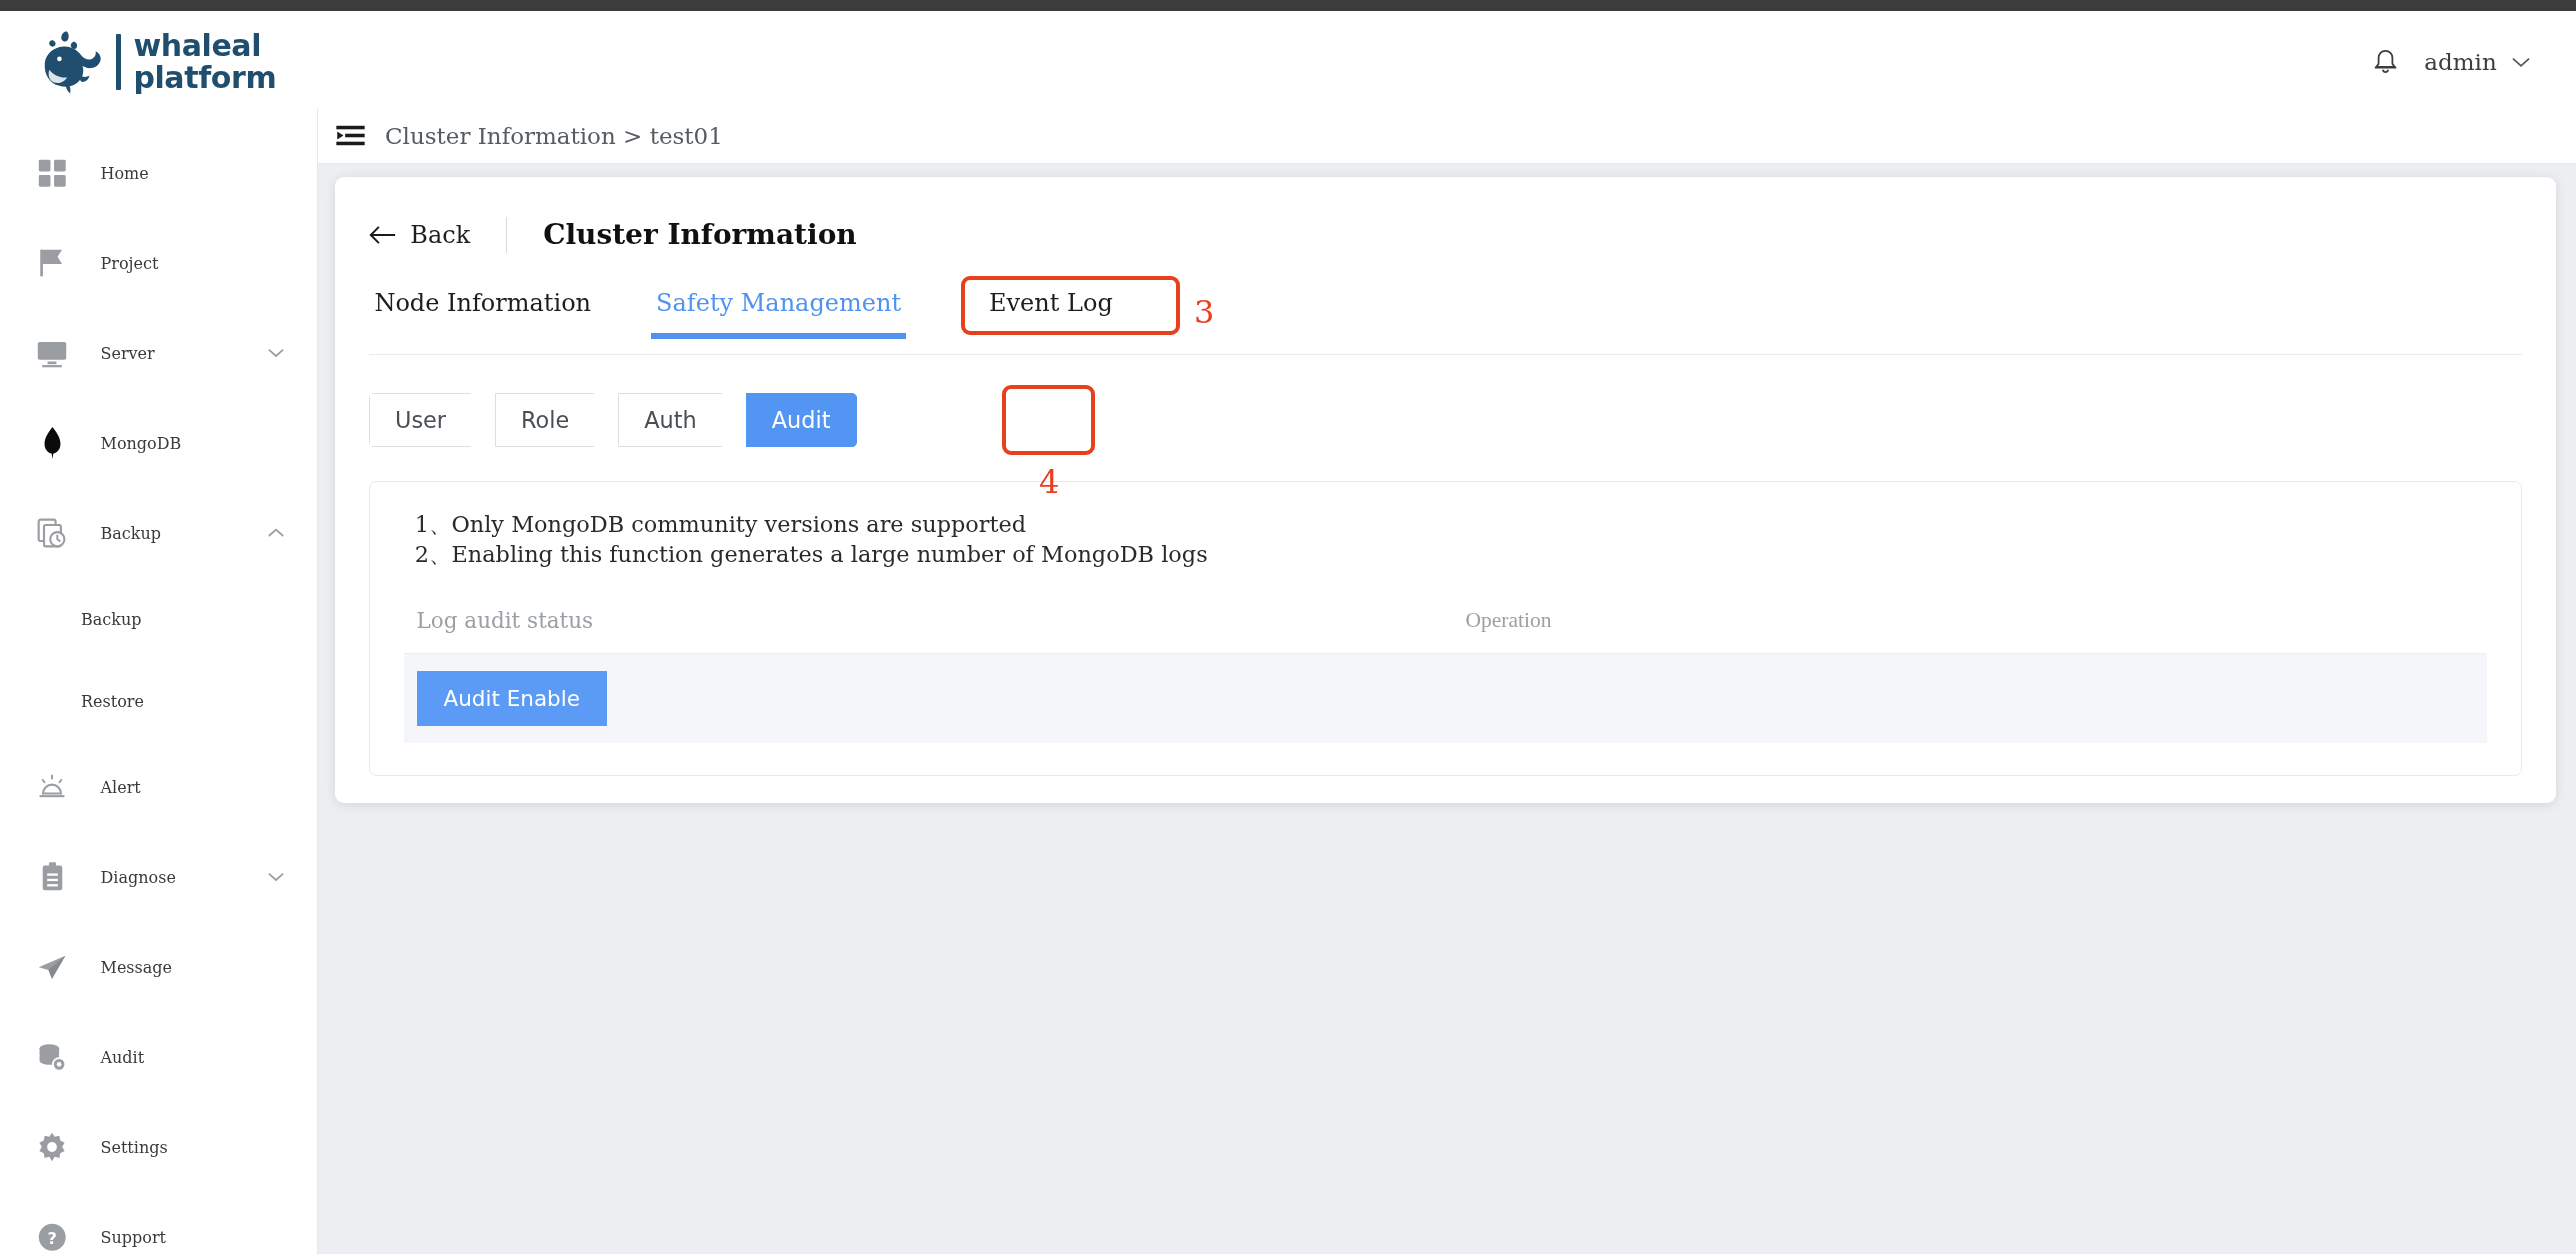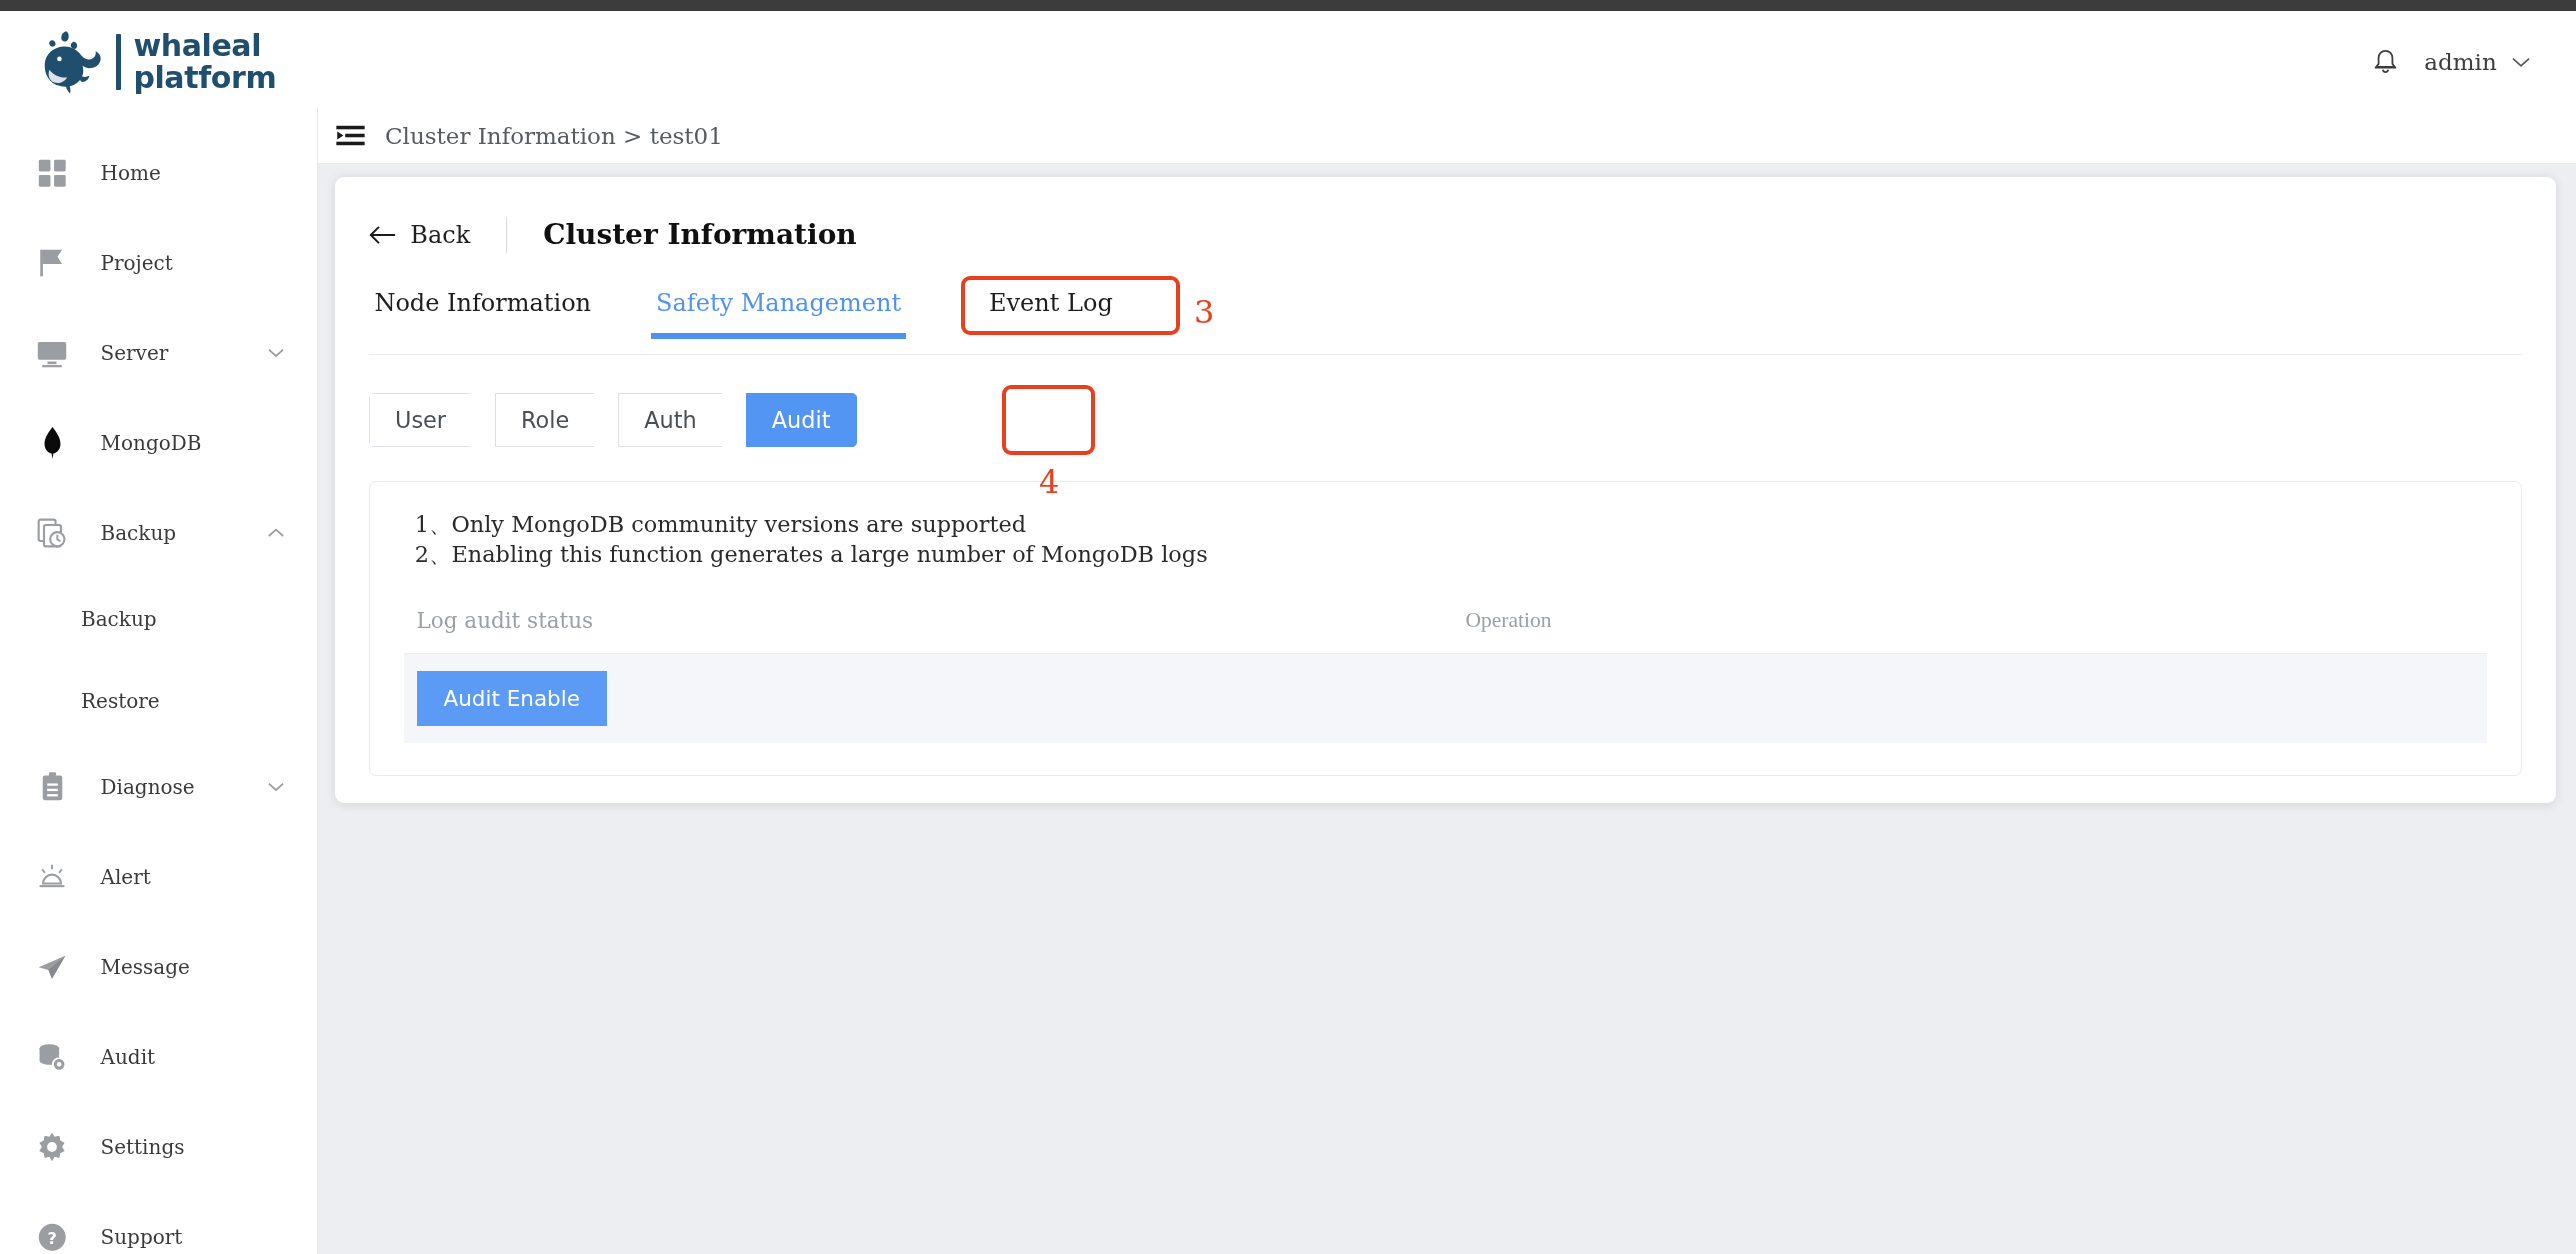--- a/index.html
+++ b/index.html
@@ -43,21 +43,21 @@
     position: absolute; top: 108px; left: 0; width: 318px; height: 1147px;
     background: #ffffff; border-right: 0.9px solid #e6e8ea;
     padding-top: 20px;
   }
   .nav-item {
     display: flex; align-items: center; height: 90px;
     padding-left: 34px; position: relative; cursor: pointer;
   }
   .nav-icon { width: 36px; height: 36px; flex: 0 0 36px; display: flex; align-items: center; justify-content: center; }
   .nav-label {
-    margin-left: 30.5px; font-size: 20px; color: #3a3a3a;
+    margin-left: 30.5px; font-size: 16px; color: #3a3a3a;
   }
   .nav-caret { position: absolute; right: 32px; width: 18px; height: 11.7px; }
   .nav-sub { padding-left: 81px; height: 82px; }
   .nav-sub .nav-label { margin-left: 0; }
 
   
   .main {
     position: absolute; top: 108px; left: 318px;
     width: 2258px; height: 1147px; background: #ffffff;
   }
@@ -266,45 +266,45 @@
   <div class="nav-item nav-sub">
     <span class="nav-label">Backup</span>
   </div>
 
   <div class="nav-item nav-sub">
     <span class="nav-label">Restore</span>
   </div>
 
   <div class="nav-item">
     <span class="nav-icon">
+      <svg width="32" height="30.5" viewBox="0 0 36 34">
+        <path d="M8 24a10 10 0 0 1 20 0z" fill="none" stroke="#9a9da1" stroke-width="2.4"></path>
+        <line x1="4" y1="27" x2="32" y2="27" stroke="#9a9da1" stroke-width="2.4"></line>
+        <line x1="18" y1="3" x2="18" y2="8" stroke="#9a9da1" stroke-width="2.2"></line>
+        <line x1="7" y1="8" x2="10" y2="12" stroke="#9a9da1" stroke-width="2.2"></line>
+        <line x1="29" y1="8" x2="26" y2="12" stroke="#9a9da1" stroke-width="2.2"></line>
+      </svg>
+    </span>
+    <span class="nav-label">Alert</span>
+  </div>
+
+  <div class="nav-item">
+    <span class="nav-icon">
       <svg width="27" height="32" viewBox="0 0 30 36">
         <rect x="4" y="5" width="22" height="28" rx="2.5" fill="#9a9da1"></rect>
         <rect x="11" y="1.5" width="8" height="6" rx="1.5" fill="#9a9da1"></rect>
         <rect x="9" y="14" width="12" height="2.6" fill="#ffffff"></rect>
         <rect x="9" y="20" width="12" height="2.6" fill="#ffffff"></rect>
         <rect x="9" y="26" width="12" height="2.6" fill="#ffffff"></rect>
       </svg>
     </span>
     <span class="nav-label">Diagnose</span>
     <svg class="nav-caret" viewBox="0 0 20 13">
       <path d="M2 3 L10 10 L18 3" fill="none" stroke="#9a9da1" stroke-width="2"></path>
     </svg>
-  </div>
-
-  <div class="nav-item">
-    <span class="nav-icon">
-      <svg width="32" height="30.5" viewBox="0 0 36 34">
-        <path d="M8 24a10 10 0 0 1 20 0z" fill="none" stroke="#9a9da1" stroke-width="2.4"></path>
-        <line x1="4" y1="27" x2="32" y2="27" stroke="#9a9da1" stroke-width="2.4"></line>
-        <line x1="18" y1="3" x2="18" y2="8" stroke="#9a9da1" stroke-width="2.2"></line>
-        <line x1="7" y1="8" x2="10" y2="12" stroke="#9a9da1" stroke-width="2.2"></line>
-        <line x1="29" y1="8" x2="26" y2="12" stroke="#9a9da1" stroke-width="2.2"></line>
-      </svg>
-    </span>
-    <span class="nav-label">Alert</span>
   </div>
 
   <div class="nav-item">
     <span class="nav-icon">
       <svg width="32" height="30.5" viewBox="0 0 36 34">
         <path d="M33 4 L3 17 L14 20 L18 30 Z" fill="#9a9da1"></path>
         <path d="M33 4 L14 20 L18 30 Z" fill="#86898d"></path>
       </svg>
     </span>
     <span class="nav-label">Message</span>

